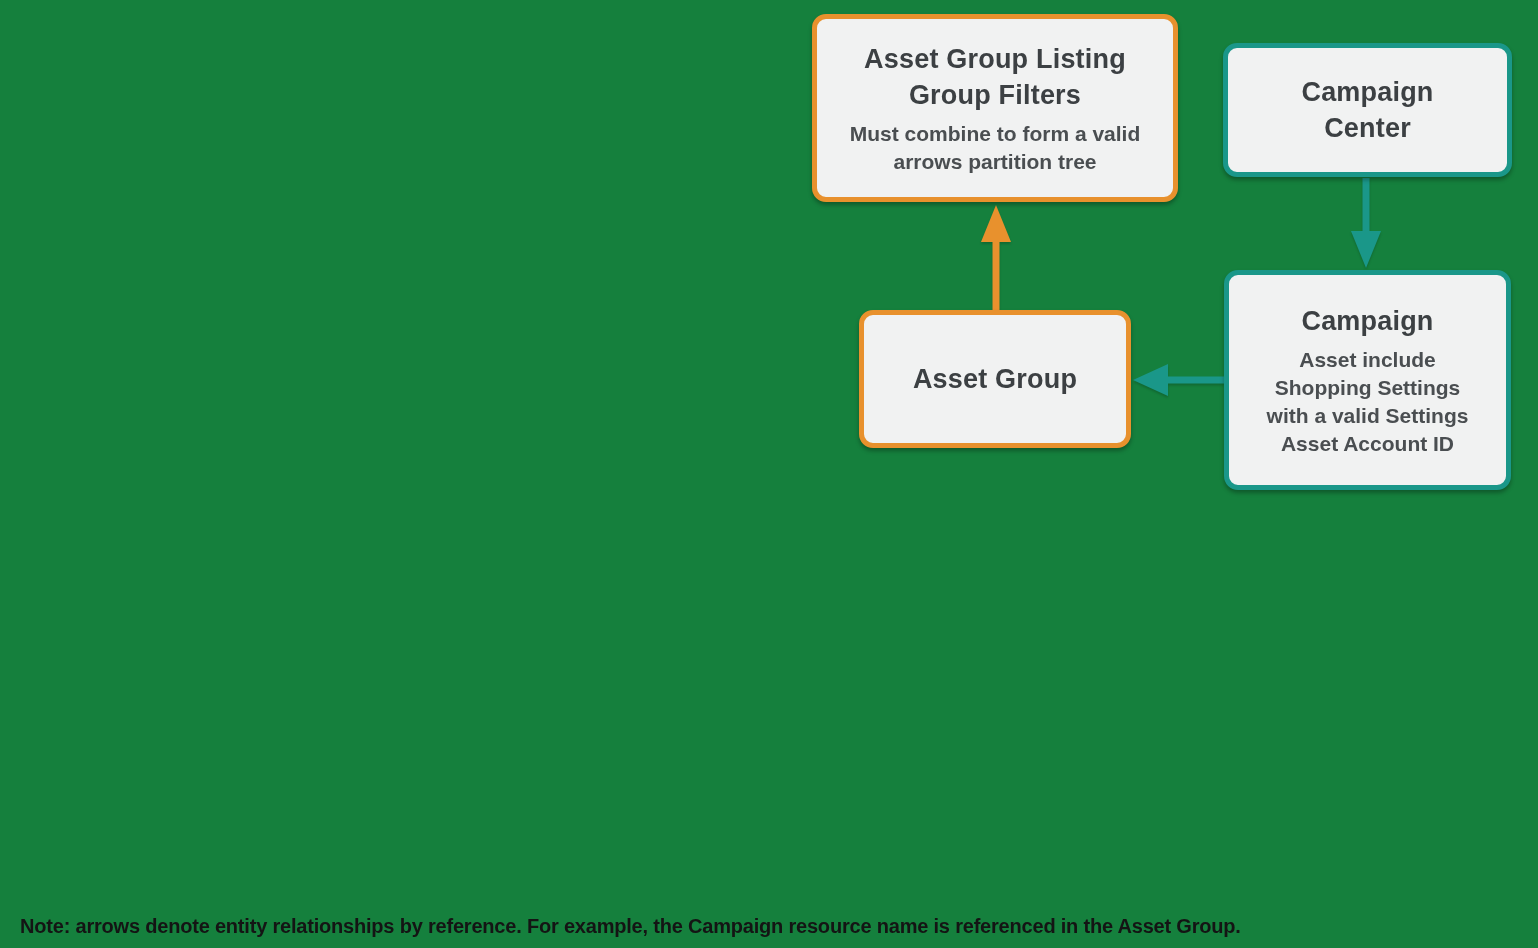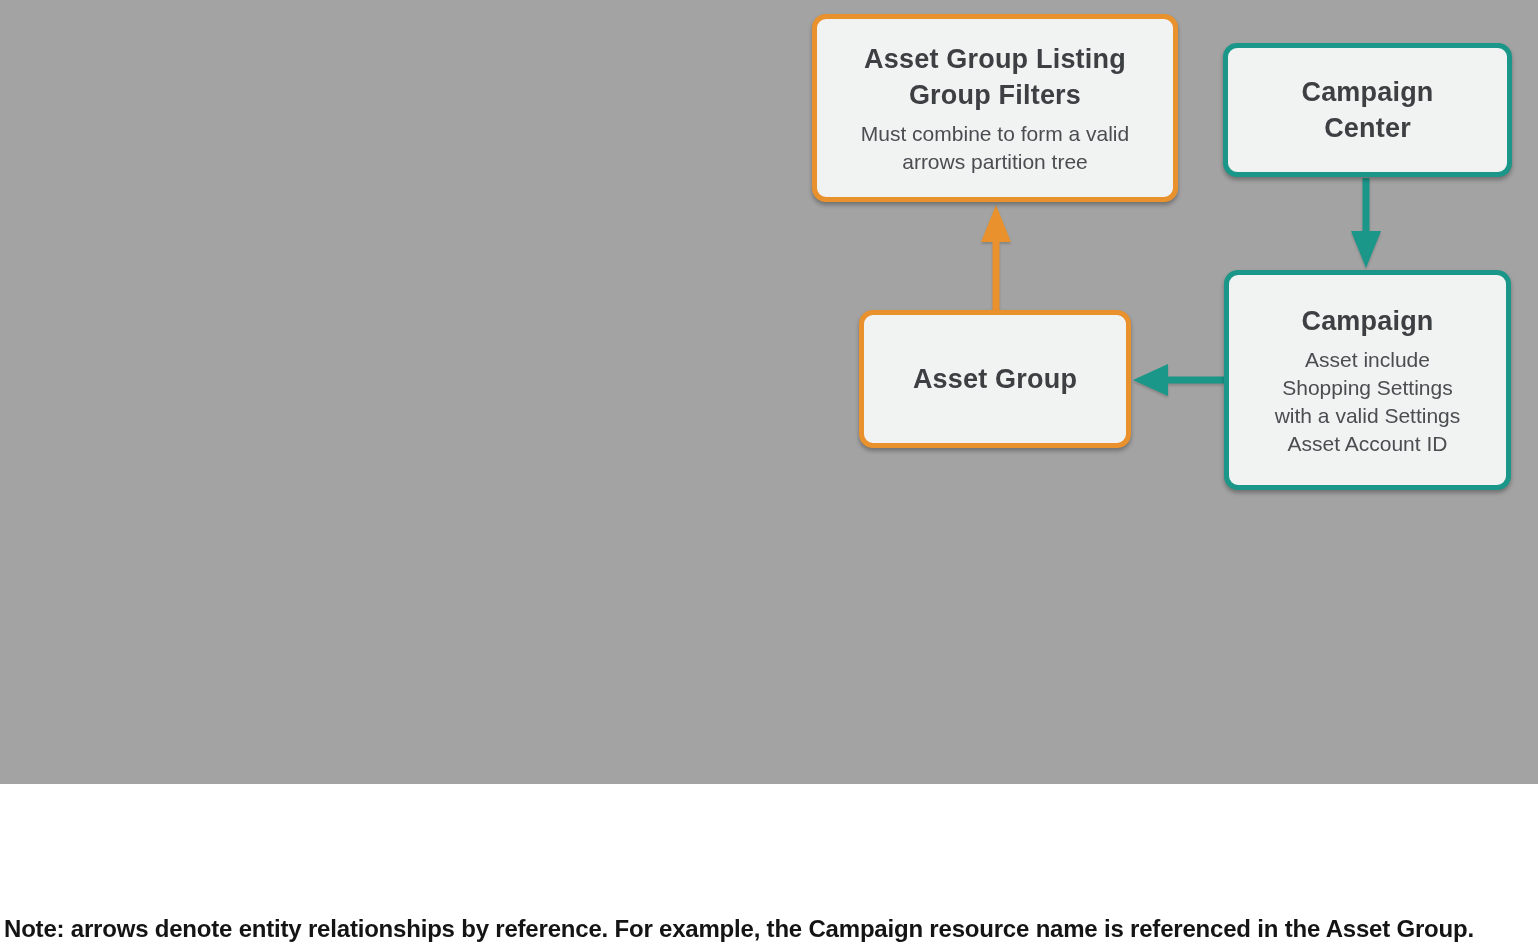--- a/index.html
+++ b/index.html
@@ -12,22 +12,22 @@
   }
   * { margin: 0; padding: 0; box-sizing: border-box; }
   html, body {
     width: 1538px; height: 948px;
     background: #FFFFFF;
     font-family: "Liberation Sans", "DejaVu Sans", sans-serif;
     overflow: hidden;
   }
   .canvas {
     position: relative;
-    width: 1538px; height: 784px;
-    background: #a3a3a3;
+    width: 1538px; height: 948px;
+    background: #15803d;
   }
   .arrows {
     position: absolute;
     left: 0; top: 0;
     width: 1538px; height: 948px;
     pointer-events: none;
   }
   .arrow-orange line { stroke: var(--orange, #E8912D); }
   .arrow-orange polygon { fill: var(--orange, #E8912D); }
   .arrow-teal line { stroke: var(--teal, #1A9789); }
@@ -53,30 +53,30 @@
 
   .node .title {
     font-size: 27px;
     font-weight: 700;
     line-height: 36px;
     color: var(--title-text, #3C4043);
     letter-spacing: 0.2px;
   }
   .node .subtitle {
     font-size: 21px;
-    font-weight: 400;
+    font-weight: 700;
     line-height: 28px;
     color: var(--subtitle-text, #4A4E51);
   }
 
   .note {
     position: absolute;
-    left: 4px;
+    left: 20px;
     top: 915px;
-    font-size: 24px;
+    font-size: 20px;
     font-weight: 700;
     color: var(--note-text, #141414);
     letter-spacing: -0.2px;
     white-space: nowrap;
   }
 </style>
 </head>
 <body>
 
 <div class="canvas">

